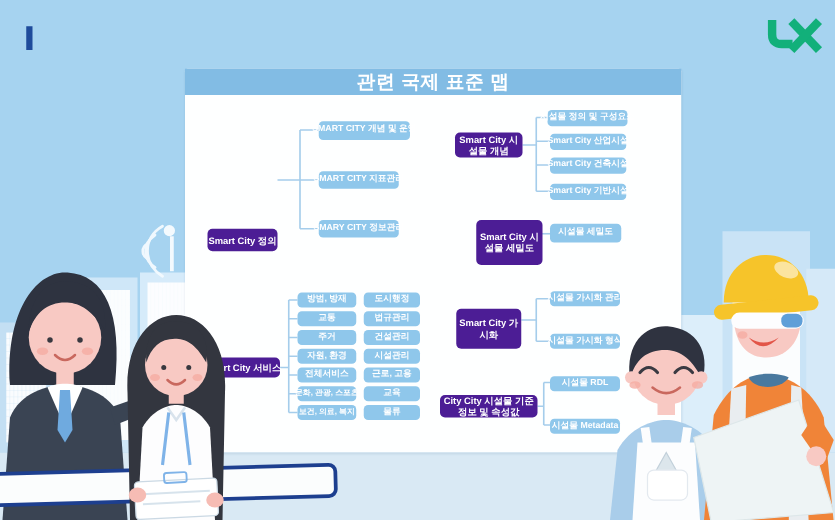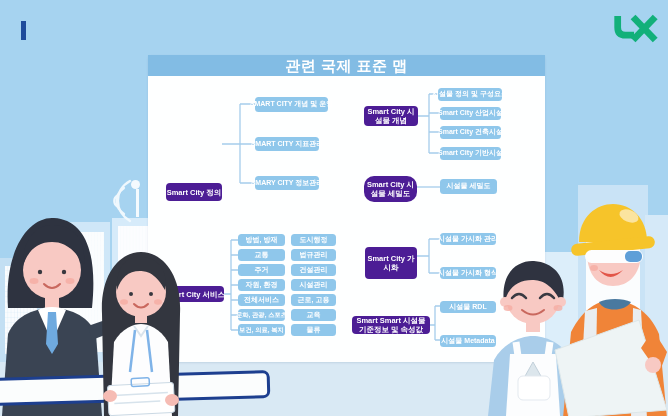--- a/index.html
+++ b/index.html
@@ -88,21 +88,21 @@
   <div class="nc" style="left:255px;top:97px;width:73px;height:15px;">SMART CITY 개념 및 운영</div>
   <div class="nc" style="left:255px;top:137px;width:64px;height:14px;">SMART CITY 지표관리</div>
   <div class="nc" style="left:255px;top:176px;width:64px;height:14px;">SMARY CITY 정보관리</div>
 
   <div class="np wrap" style="left:364px;top:106px;width:54px;height:20px;">Smart City 시설물 개념</div>
   <div class="nc" style="left:438px;top:88px;width:64px;height:13px;">시설물 정의 및 구성요소</div>
   <div class="nc" style="left:440px;top:107px;width:61px;height:13px;">Smart City 산업시설</div>
   <div class="nc" style="left:440px;top:126px;width:61px;height:13px;">Smart City 건축시설</div>
   <div class="nc" style="left:440px;top:147px;width:61px;height:13px;">Smart City 기반시설</div>
 
-  <div class="np wrap" style="left:364px;top:176px;width:53px;height:26px;border-radius:10px;">Smart City 시설물 세밀도</div>
+  <div class="np wrap" style="left:381px;top:176px;width:53px;height:36px;">Smart City 시설물 세밀도</div>
   <div class="nc" style="left:440px;top:179px;width:57px;height:15px;">시설물 세밀도</div>
 
   <div class="np" style="left:164px;top:286px;width:60px;height:16px;">Smart City 서비스</div>
   <div class="nc" style="left:238px;top:234px;width:47px;height:12px;">방범, 방재</div>
   <div class="nc" style="left:238px;top:249px;width:47px;height:12px;">교통</div>
   <div class="nc" style="left:238px;top:264px;width:47px;height:12px;">주거</div>
   <div class="nc" style="left:238px;top:279px;width:47px;height:12px;">자원, 환경</div>
   <div class="nc" style="left:238px;top:294px;width:47px;height:12px;">전체서비스</div>
   <div class="nc" style="left:238px;top:309px;width:47px;height:12px;font-size:6.3px;">문화, 관광, 스포츠</div>
   <div class="nc" style="left:238px;top:324px;width:47px;height:12px;font-size:6.3px;">보건, 의료, 복지</div>
@@ -111,21 +111,21 @@
   <div class="nc" style="left:291px;top:264px;width:45px;height:12px;">건설관리</div>
   <div class="nc" style="left:291px;top:279px;width:45px;height:12px;">시설관리</div>
   <div class="nc" style="left:291px;top:294px;width:45px;height:12px;">근로, 고용</div>
   <div class="nc" style="left:291px;top:309px;width:45px;height:12px;">교육</div>
   <div class="nc" style="left:291px;top:324px;width:45px;height:12px;">물류</div>
 
   <div class="np wrap" style="left:365px;top:247px;width:52px;height:32px;">Smart City 가시화</div>
   <div class="nc" style="left:440px;top:233px;width:56px;height:12px;">시설물 가시화 관리</div>
   <div class="nc" style="left:440px;top:267px;width:56px;height:12px;">시설물 가시화 형식</div>
 
-  <div class="np wrap" style="left:352px;top:316px;width:78px;height:18px;">Smart Smart 시설물 기준정보 및 속성값</div>
+  <div class="np wrap" style="left:352px;top:316px;width:78px;height:18px;">City City 시설물 기준정보 및 속성값</div>
   <div class="nc" style="left:440px;top:301px;width:56px;height:12px;">시설물 RDL</div>
   <div class="nc" style="left:440px;top:335px;width:56px;height:12px;">시설물 Metadata</div>
 
   <svg class="illu" style="left:-4px;top:208px;" width="150" height="208" viewBox="0 0 150 208">
     <path d="M12,100 C8,40 34,8 58,10 C88,12 102,42 96,100 L12,100 Z" fill="#2E3340"></path>
     <ellipse cx="56" cy="62" rx="29" ry="29" fill="#F8C9C3"></ellipse>
     <path d="M27,58 C27,28 42,16 58,17 C78,18 90,32 88,56 C76,38 66,34 56,34 C42,34 32,42 27,58 Z" fill="#2E3340"></path>
     <circle cx="44" cy="64" r="2.2" fill="#38383F"></circle>
       <circle cx="68" cy="64" r="2.2" fill="#38383F"></circle>
     <path d="M48,76 Q56,84 64,76" stroke="#C9685E" stroke-width="2" fill="none" stroke-linecap="round"></path>

